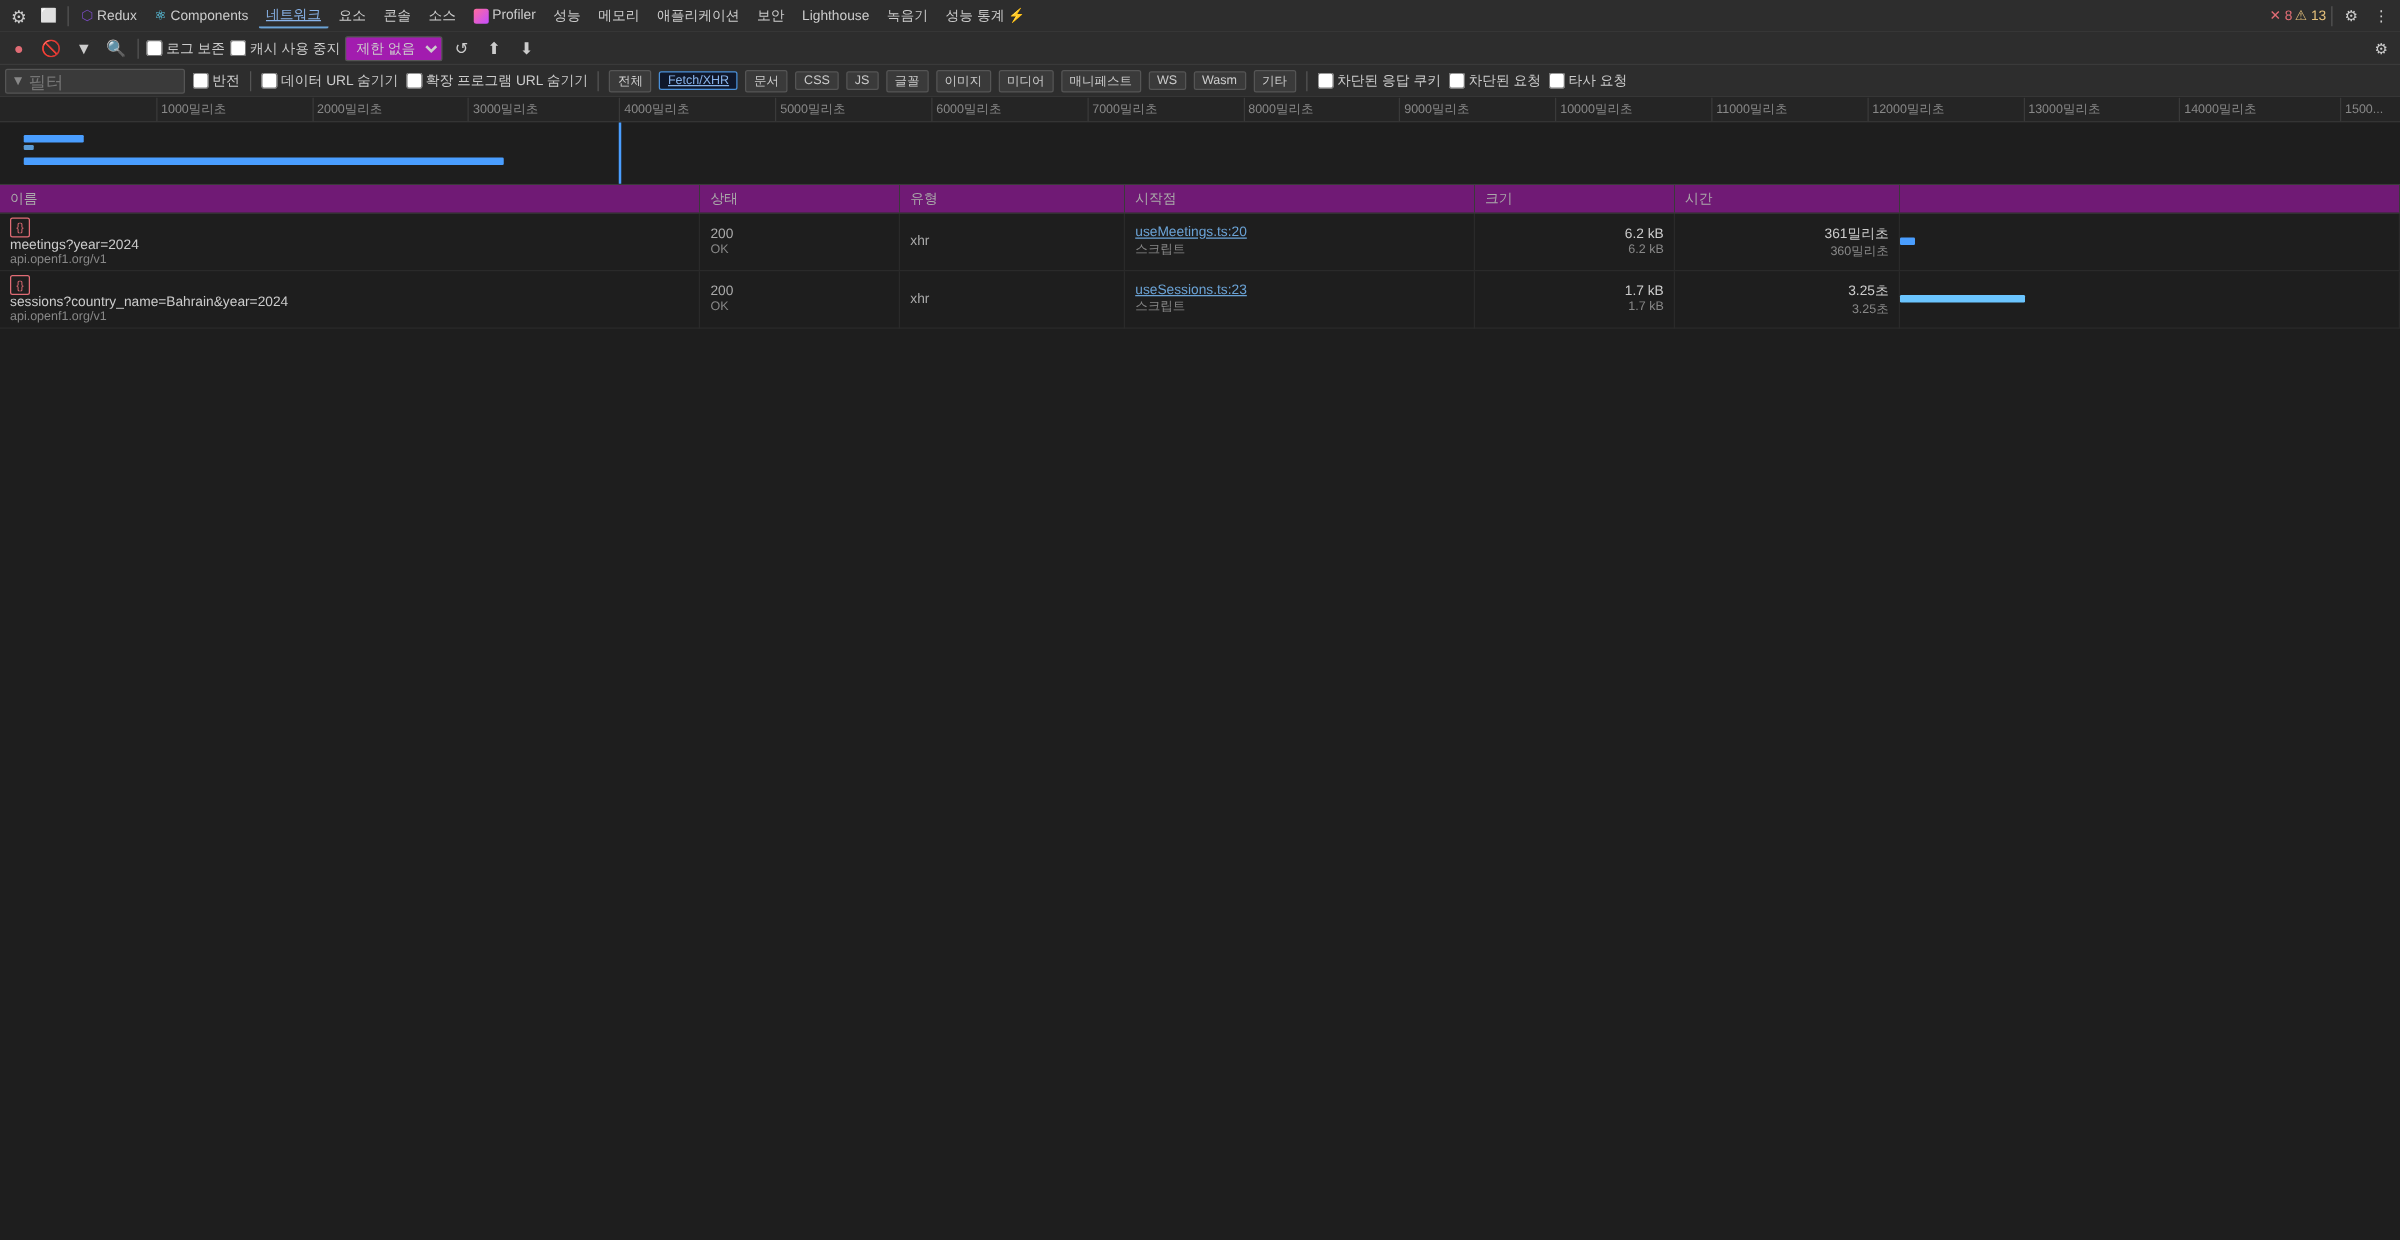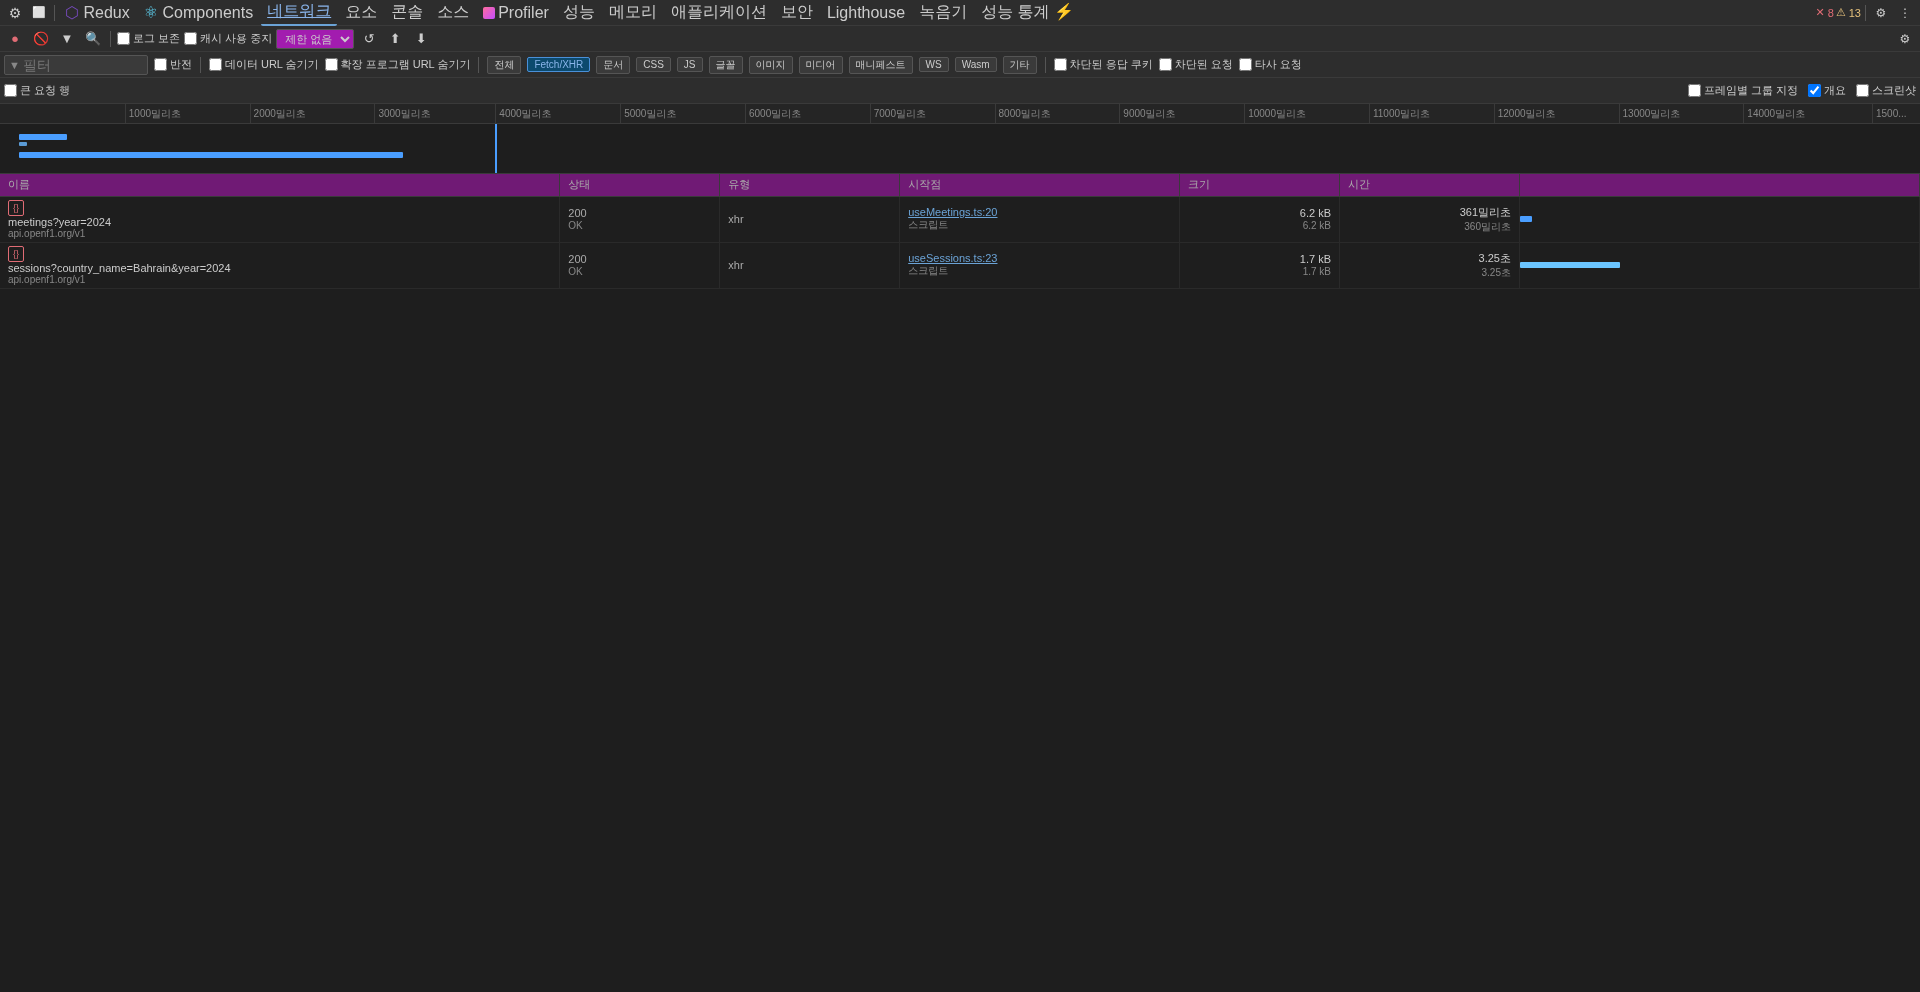--- a/index.html
+++ b/index.html
@@ -22,21 +22,21 @@
       height: 26px;
       padding: 0 4px;
       gap: 2px;
     }
     .top-toolbar-btn {
       background: none;
       border: none;
       color: #ccc;
       cursor: pointer;
       padding: 2px 6px;
-      font-size: 16px;
+      font-size: 11px;
       border-radius: 2px;
       white-space: nowrap;
     }
     .top-toolbar-btn.active { color: #6ba3d6; border-bottom: 2px solid #6ba3d6; }
     .top-toolbar-btn.underline { text-decoration: underline; color: #89b4ea; }
     .separator { width: 1px; height: 16px; background: #555; margin: 0 2px; }
 
     
     .second-toolbar {
       display: flex;
@@ -113,21 +113,21 @@
     .tag-btn {
       background: #3a3a3a;
       border: 1px solid #555;
       color: #ccc;
       font-size: 10px;
       padding: 1px 6px;
       border-radius: 2px;
       cursor: pointer;
       white-space: nowrap;
     }
-    .tag-btn.active { background: #0c4a6e; border-color: #4a90d9; color: #89b4ea; }
+    .tag-btn.active { background: #0f172a; border-color: #4a90d9; color: #89b4ea; text-decoration: underline; }
 
     
     .options-toolbar {
       display: flex;
       align-items: center;
       background: #2d2d2d;
       border-bottom: 1px solid #3a3a3a;
       height: 26px;
       padding: 0 4px;
       gap: 10px;
@@ -372,40 +372,20 @@
     <label class="checkbox-label">
       <input type="checkbox" style="">
       <span>차단된 요청</span>
     </label>
     <label class="checkbox-label">
       <input type="checkbox" style="">
       <span>타사 요청</span>
     </label>
   </div>
 
-  <div class="options-toolbar">
-    <label class="checkbox-label">
-      <input type="checkbox" style="">
-      <span>큰 요청 행</span>
-    </label>
-    <div class="options-right">
-      <label class="checkbox-label">
-        <input type="checkbox" style="">
-        <span>프레임별 그룹 지정</span>
-      </label>
-      <label class="checkbox-label">
-        <input type="checkbox" checked="" style="">
-        <span>개요</span>
-      </label>
-      <label class="checkbox-label">
-        <input type="checkbox" style="">
-        <span>스크린샷</span>
-      </label>
-    </div>
-  </div>
 
   <div class="timeline-container">
     <div class="timeline-ruler">
 
     <div class="ruler-tick" style="left: 6.5%;">1000밀리초</div>
         <div class="ruler-tick" style="left: 13%;">2000밀리초</div>
         <div class="ruler-tick" style="left: 19.5%;">3000밀리초</div>
         <div class="ruler-tick" style="left: 25.8%;">4000밀리초</div>
         <div class="ruler-tick" style="left: 32.3%;">5000밀리초</div>
         <div class="ruler-tick" style="left: 38.8%;">6000밀리초</div>

